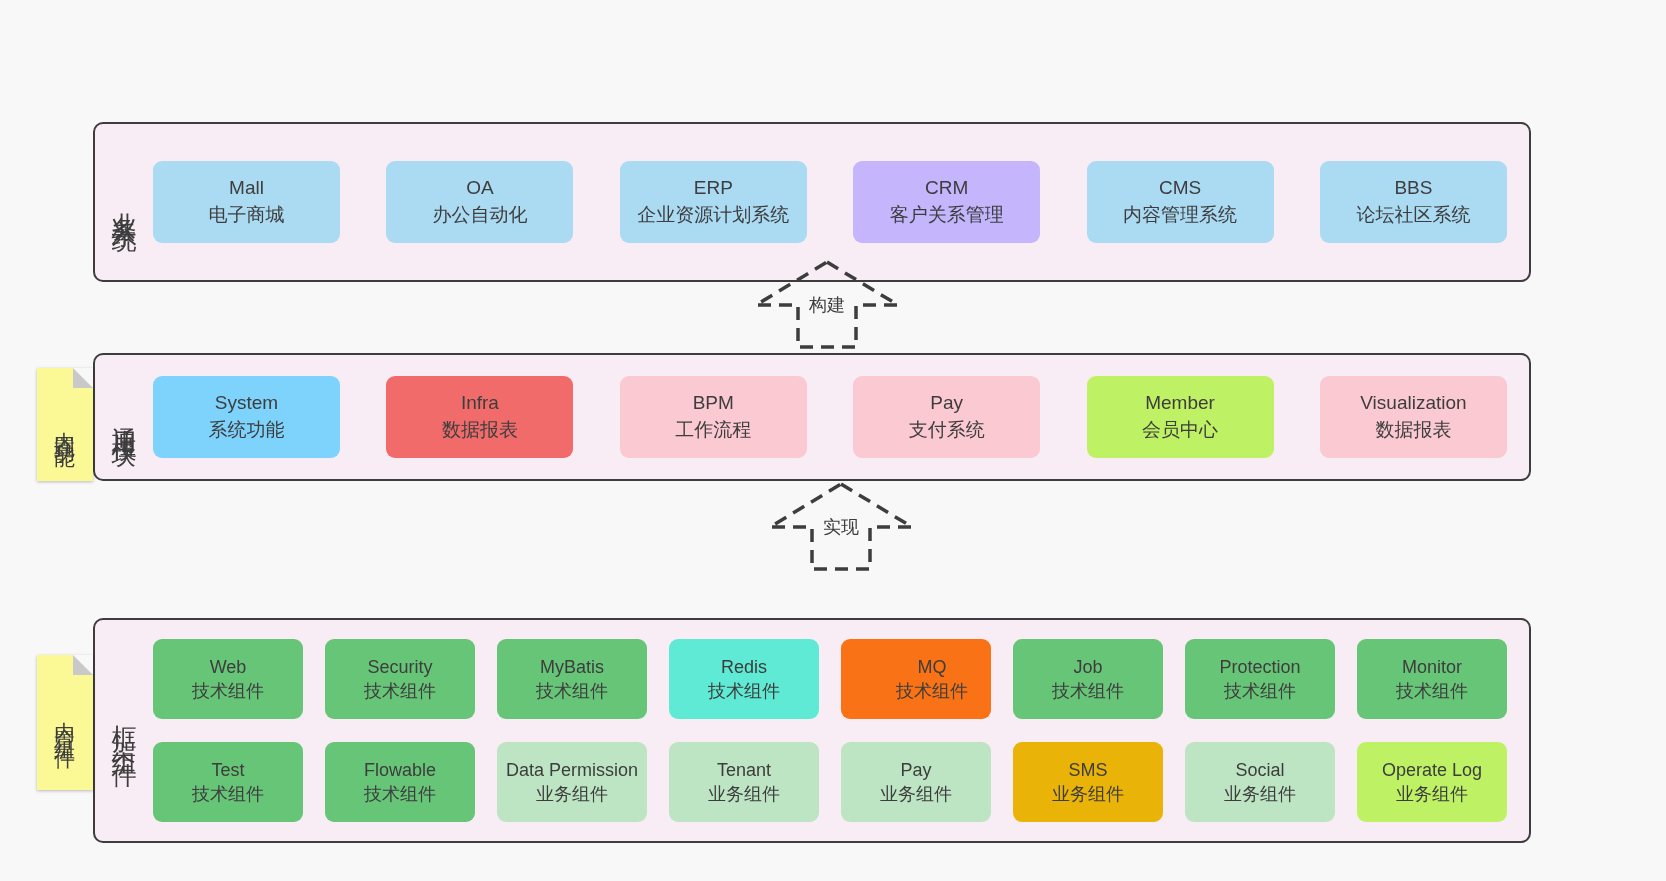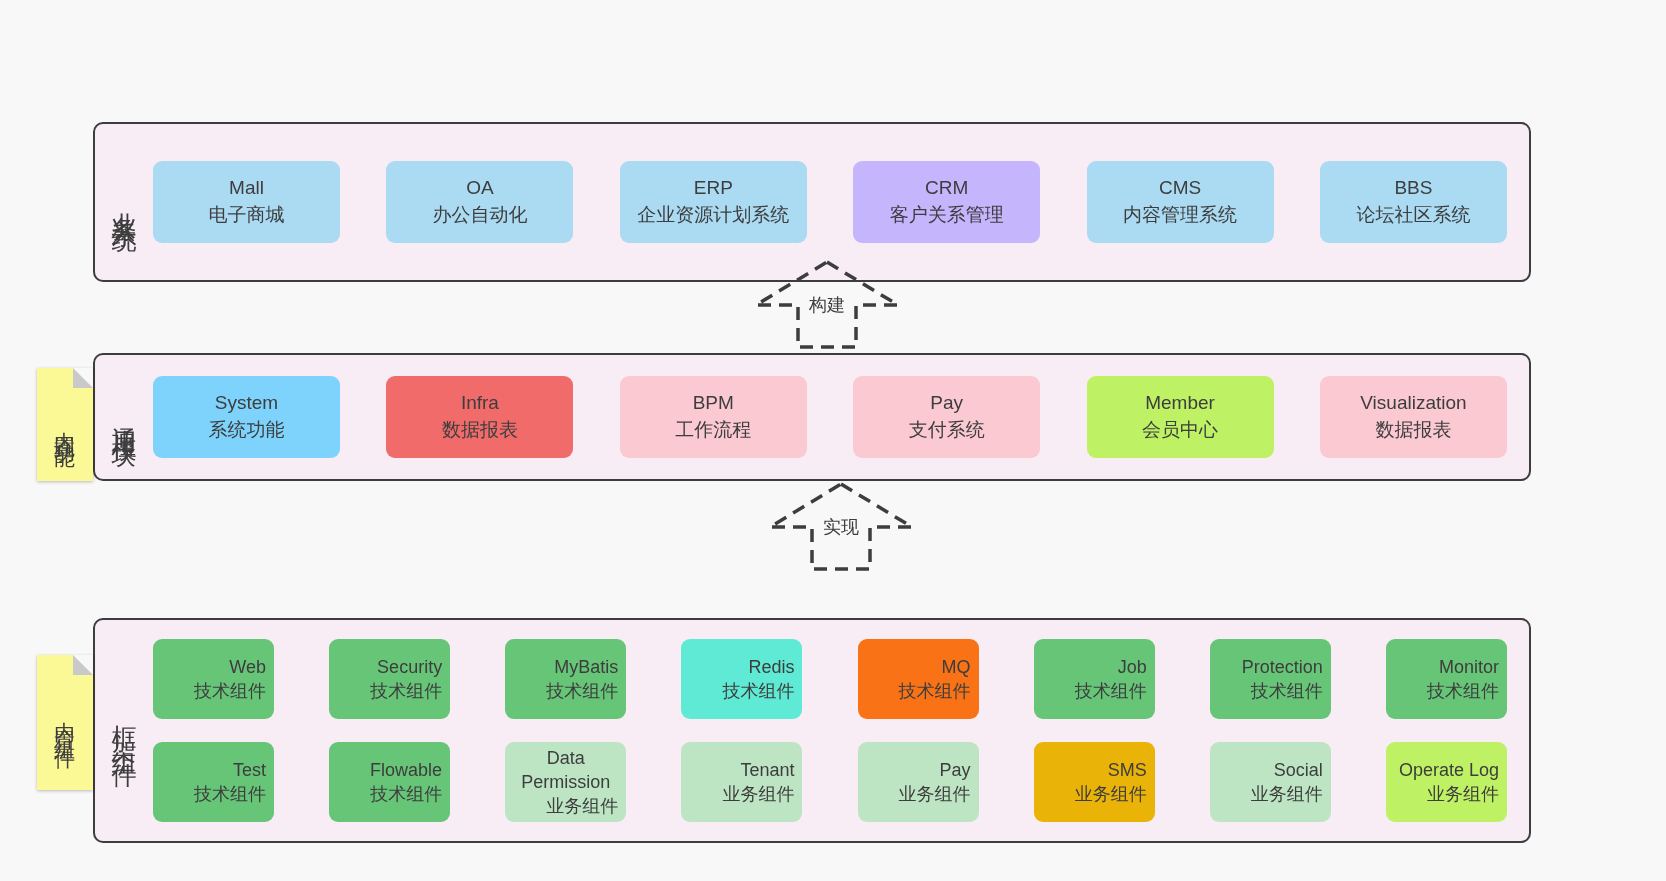--- a/index.html
+++ b/index.html
@@ -70,25 +70,24 @@
     flex-direction: column;
     align-items: center;
     justify-content: center;
     text-align: center;
     color: #3d3d3d;
     font-size: 19px;
     line-height: 1.4;
     padding: 2px 8px;
   }
   #band-2 .box {
-    width: 121px;
+    width: 150px;
     height: 80px;
     font-size: 18px;
     line-height: 1.35;
-    align-items: flex-end;
   }
 
   
   .sticky {
     position: absolute;
     left: 37px;
     width: 56px;
     background: #fbf996;
     box-shadow: 0 1px 3px rgba(0,0,0,0.25);
     display: flex;

